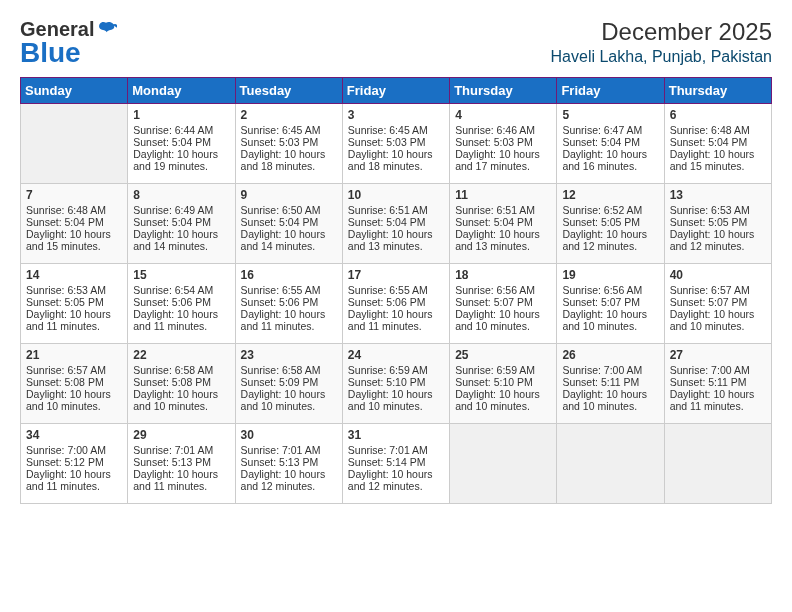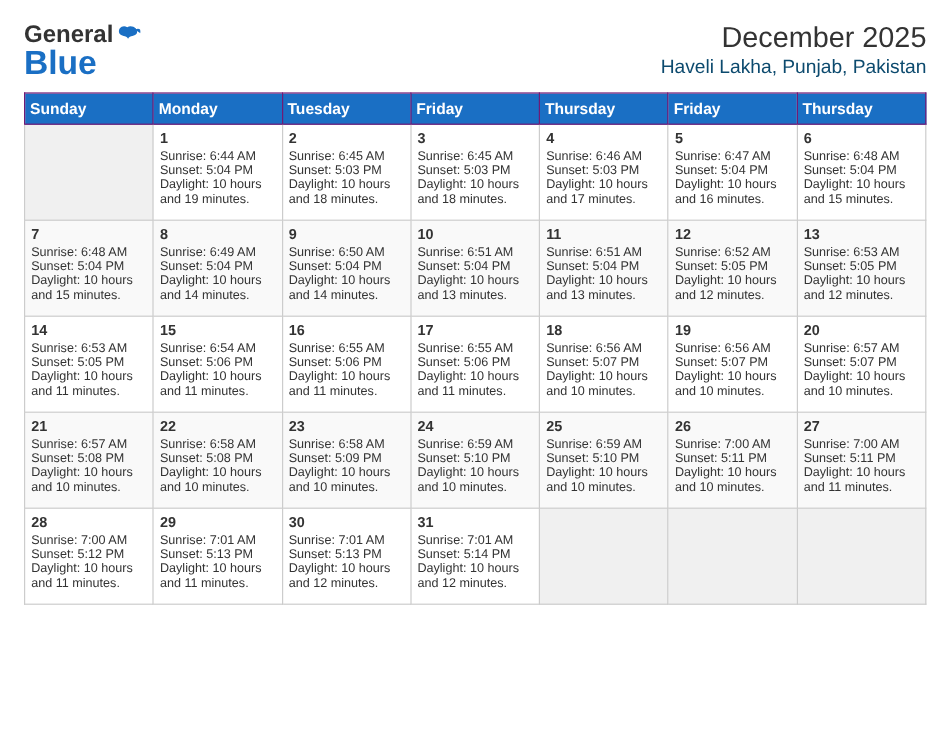--- a/index.html
+++ b/index.html
@@ -131,33 +131,33 @@
           <td><span class="day-num">12</span><span>Sunrise: 6:52 AM</span><br><span>Sunset: 5:05 PM</span><br><span>Daylight: 10 hours and 12 minutes.</span></td>
           <td><span class="day-num">13</span><span>Sunrise: 6:53 AM</span><br><span>Sunset: 5:05 PM</span><br><span>Daylight: 10 hours and 12 minutes.</span></td>
         </tr>
         <tr>
           <td><span class="day-num">14</span><span>Sunrise: 6:53 AM</span><br><span>Sunset: 5:05 PM</span><br><span>Daylight: 10 hours and 11 minutes.</span></td>
           <td><span class="day-num">15</span><span>Sunrise: 6:54 AM</span><br><span>Sunset: 5:06 PM</span><br><span>Daylight: 10 hours and 11 minutes.</span></td>
           <td><span class="day-num">16</span><span>Sunrise: 6:55 AM</span><br><span>Sunset: 5:06 PM</span><br><span>Daylight: 10 hours and 11 minutes.</span></td>
           <td><span class="day-num">17</span><span>Sunrise: 6:55 AM</span><br><span>Sunset: 5:06 PM</span><br><span>Daylight: 10 hours and 11 minutes.</span></td>
           <td><span class="day-num">18</span><span>Sunrise: 6:56 AM</span><br><span>Sunset: 5:07 PM</span><br><span>Daylight: 10 hours and 10 minutes.</span></td>
           <td><span class="day-num">19</span><span>Sunrise: 6:56 AM</span><br><span>Sunset: 5:07 PM</span><br><span>Daylight: 10 hours and 10 minutes.</span></td>
-          <td><span class="day-num">20</span><span>Sunrise: 6:57 AM</span><br><span>Sunset: 5:07 PM</span><br><span>Daylight: 10 hours and 10 minutes.</span></td>
+          <td><span class="day-num">40</span><span>Sunrise: 6:57 AM</span><br><span>Sunset: 5:07 PM</span><br><span>Daylight: 10 hours and 10 minutes.</span></td>
         </tr>
         <tr>
           <td><span class="day-num">21</span><span>Sunrise: 6:57 AM</span><br><span>Sunset: 5:08 PM</span><br><span>Daylight: 10 hours and 10 minutes.</span></td>
           <td><span class="day-num">22</span><span>Sunrise: 6:58 AM</span><br><span>Sunset: 5:08 PM</span><br><span>Daylight: 10 hours and 10 minutes.</span></td>
           <td><span class="day-num">23</span><span>Sunrise: 6:58 AM</span><br><span>Sunset: 5:09 PM</span><br><span>Daylight: 10 hours and 10 minutes.</span></td>
           <td><span class="day-num">24</span><span>Sunrise: 6:59 AM</span><br><span>Sunset: 5:10 PM</span><br><span>Daylight: 10 hours and 10 minutes.</span></td>
           <td><span class="day-num">25</span><span>Sunrise: 6:59 AM</span><br><span>Sunset: 5:10 PM</span><br><span>Daylight: 10 hours and 10 minutes.</span></td>
           <td><span class="day-num">26</span><span>Sunrise: 7:00 AM</span><br><span>Sunset: 5:11 PM</span><br><span>Daylight: 10 hours and 10 minutes.</span></td>
           <td><span class="day-num">27</span><span>Sunrise: 7:00 AM</span><br><span>Sunset: 5:11 PM</span><br><span>Daylight: 10 hours and 11 minutes.</span></td>
         </tr>
         <tr>
-          <td><span class="day-num">28</span><span>Sunrise: 7:00 AM</span><br><span>Sunset: 5:12 PM</span><br><span>Daylight: 10 hours and 11 minutes.</span></td>
+          <td><span class="day-num">34</span><span>Sunrise: 7:00 AM</span><br><span>Sunset: 5:12 PM</span><br><span>Daylight: 10 hours and 11 minutes.</span></td>
           <td><span class="day-num">29</span><span>Sunrise: 7:01 AM</span><br><span>Sunset: 5:13 PM</span><br><span>Daylight: 10 hours and 11 minutes.</span></td>
           <td><span class="day-num">30</span><span>Sunrise: 7:01 AM</span><br><span>Sunset: 5:13 PM</span><br><span>Daylight: 10 hours and 12 minutes.</span></td>
           <td><span class="day-num">31</span><span>Sunrise: 7:01 AM</span><br><span>Sunset: 5:14 PM</span><br><span>Daylight: 10 hours and 12 minutes.</span></td>
           <td class="empty-cell"></td>
           <td class="empty-cell"></td>
           <td class="empty-cell"></td>
         </tr>
       </tbody>
   </table>
 </div>

